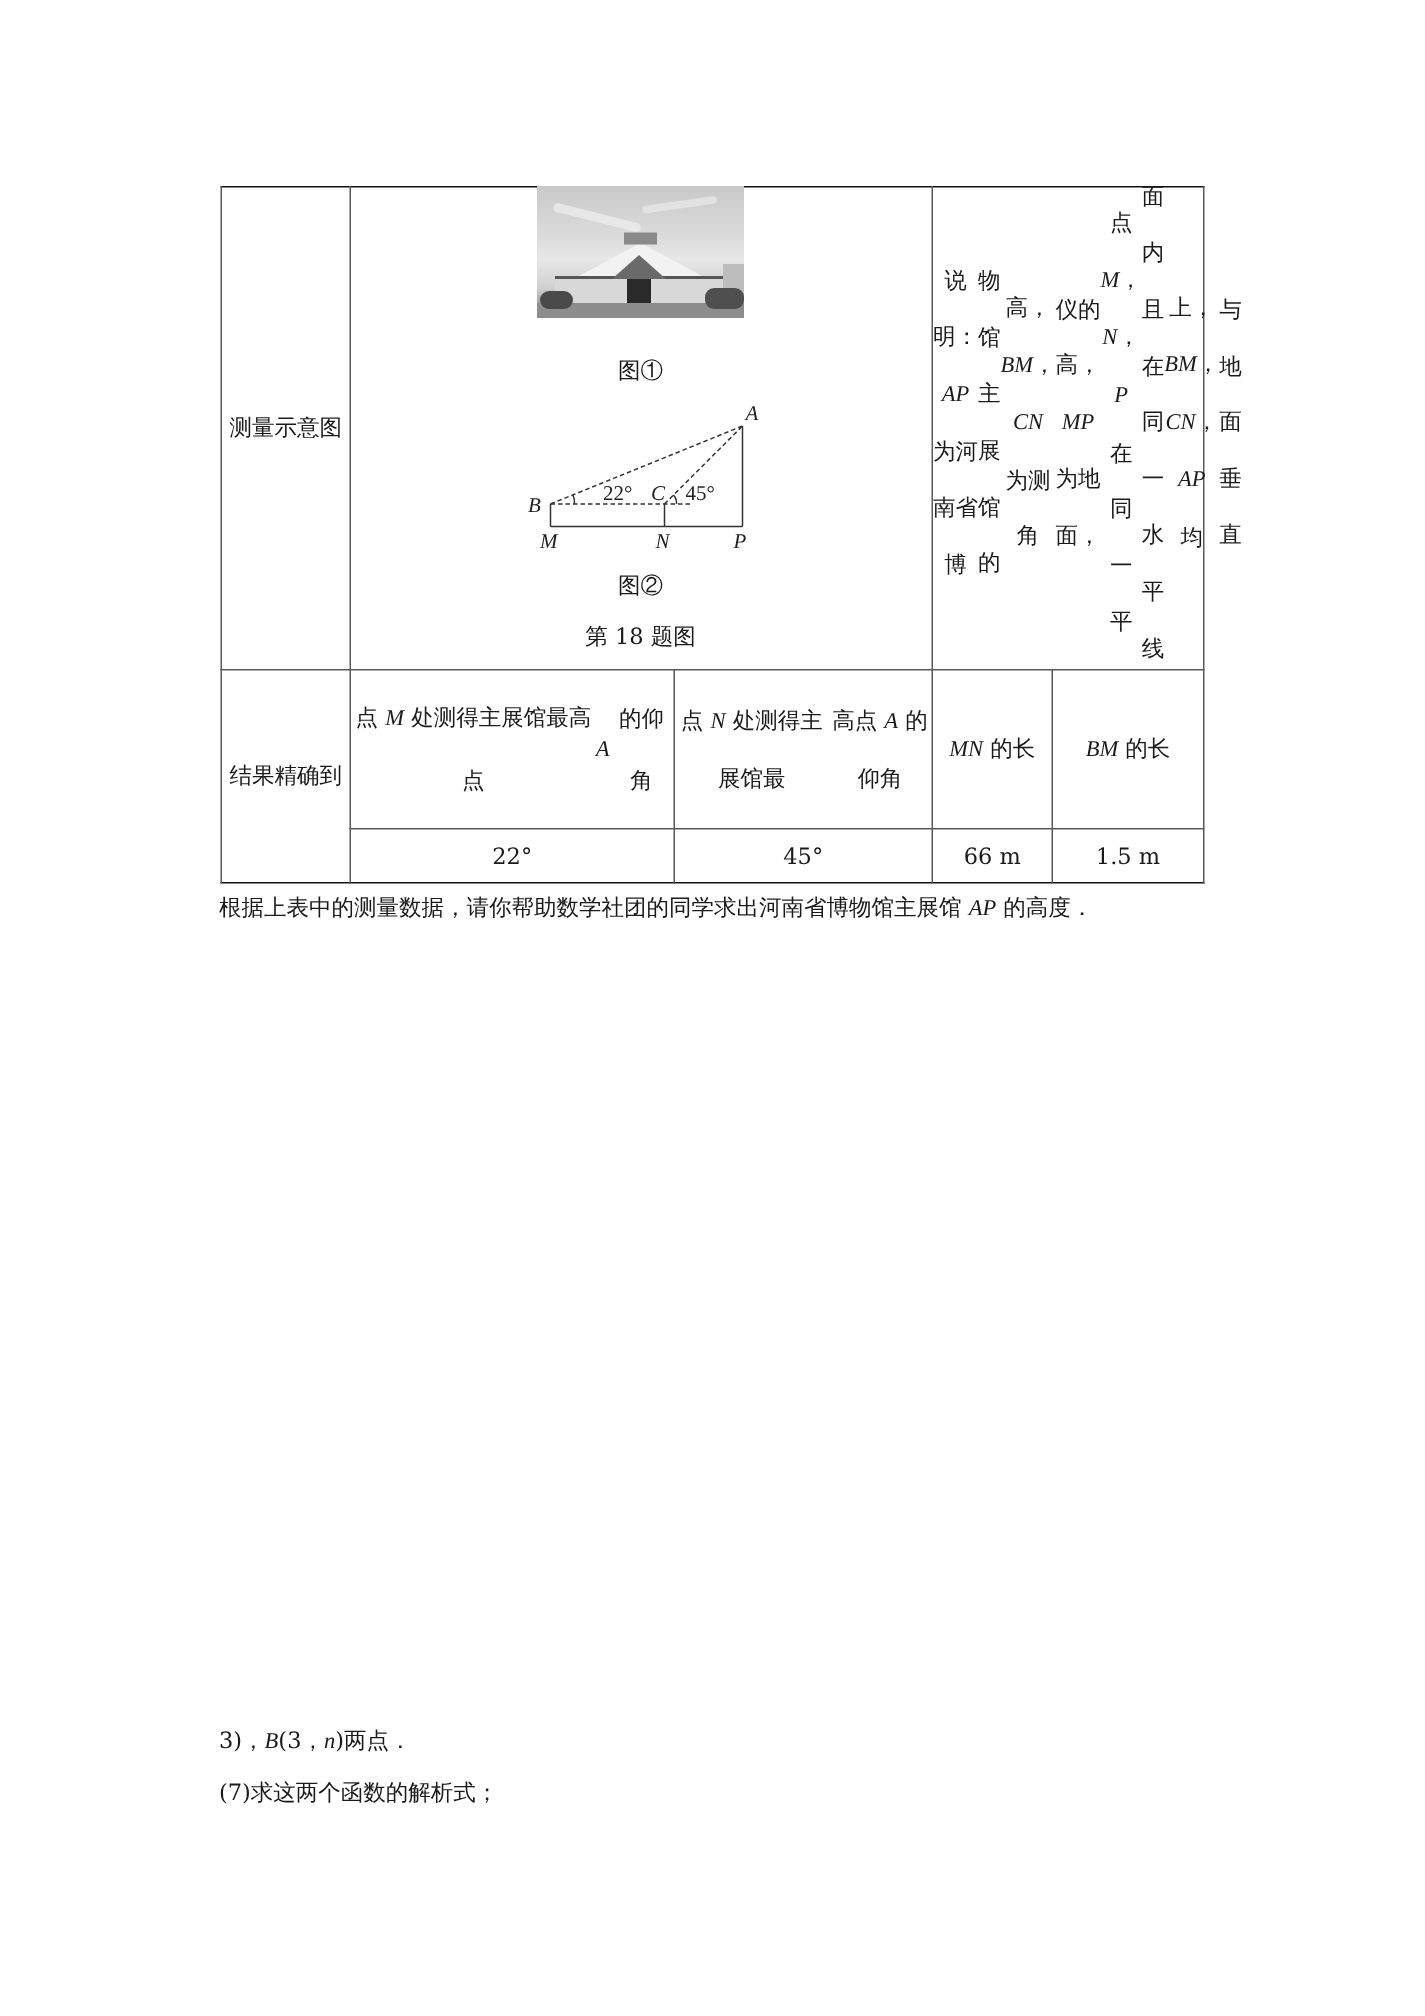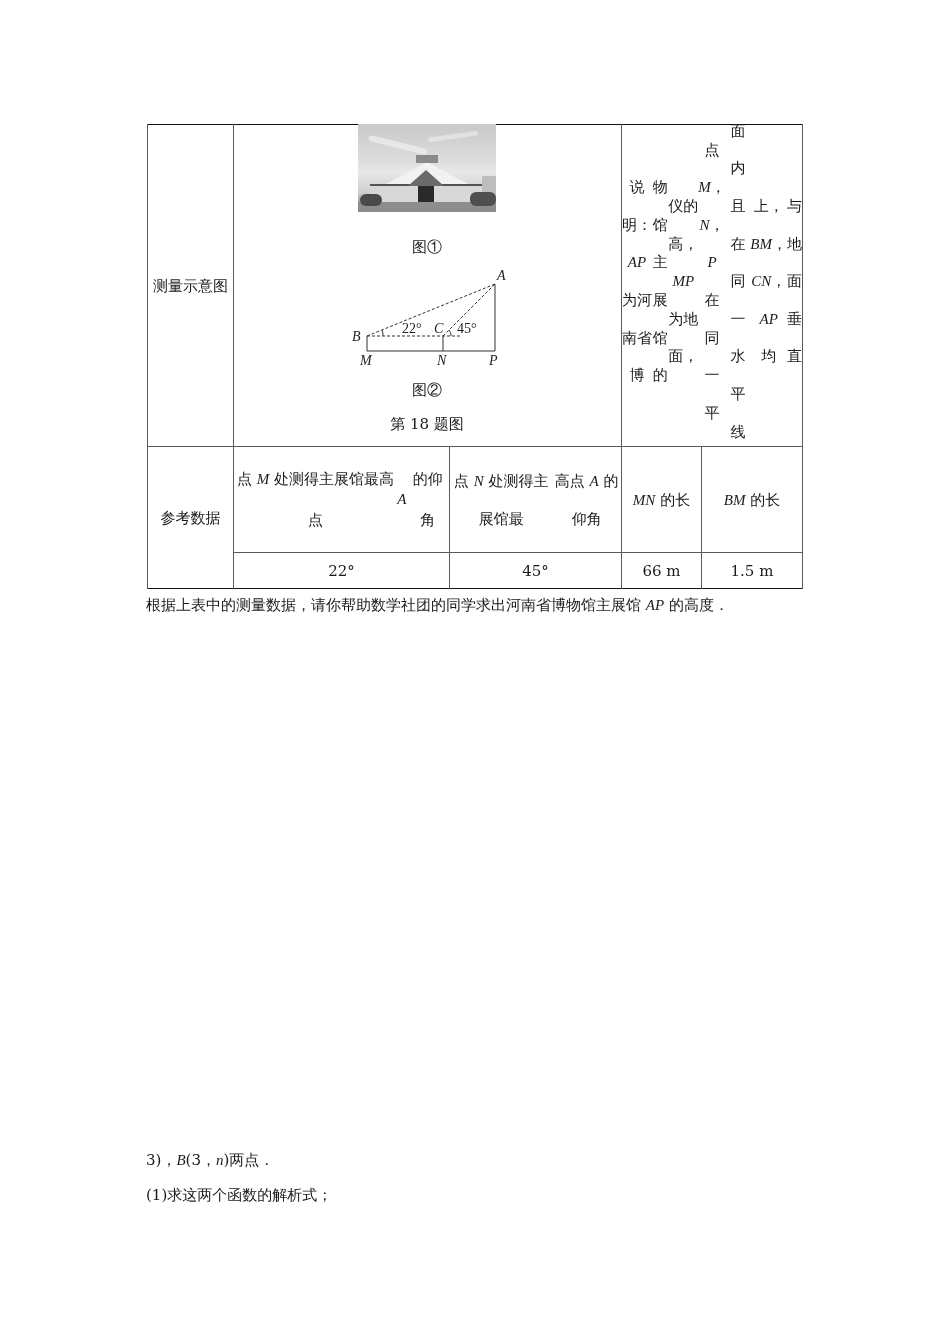--- a/index.html
+++ b/index.html
@@ -76,28 +76,29 @@
     <div class="line v" style="left:554px;top:322px;height:143px;"></div>
 
     <div class="cell label-cell" style="left:1px;top:1px;width:85px;height:321px;">
       <span>测量示意</span>
       <span>图</span>
     </div>
 
     <div class="cell desc-cell" style="left:475px;top:8px;width:180px;height:300px;justify-content:flex-start;">
       <span>说明：<i class="m">AP</i> 为河南省博</span>
       <span>物馆主展馆的</span>
+      <span>高，<i class="m">BM</i>，<i class="m">CN</i> 为测角</span>
       <span>仪的高，<i class="m">MP</i> 为地面，</span>
       <span>点 <i class="m">M</i>，<i class="m">N</i>，<i class="m">P</i> 在同一平</span>
       <span>面内且在同一水平线</span>
       <span>上，<i class="m">BM</i>，<i class="m">CN</i>，<i class="m">AP</i> 均</span>
       <span>与地面垂直</span>
     </div>
 
-    <div class="cell label-cell" style="left:1px;top:323px;width:85px;height:141px;">参考数据</div>
+    <div class="cell label-cell" style="left:1px;top:323px;width:85px;height:141px;">结果精确到</div>
 
     <div class="cell" style="left:87px;top:323px;width:215px;height:105px;line-height:41px;">
       <span>点 <i class="m">M</i> 处测得主展馆最高点</span>
       <span><i class="m">A</i></span>
       <span>的仰角</span>
     </div>
     <div class="cell" style="left:303px;top:323px;width:171px;height:105px;">
       <span>点 <i class="m">N</i> 处测得主展馆最</span>
       <span>高点 <i class="m">A</i> 的仰角</span>
     </div>
@@ -155,15 +156,15 @@
       <text x="117" y="71">45°</text>
     </g>
   </svg>
 
   <div class="caption" style="left:395px;top:381px;width:64px;">图②</div>
   <div class="caption" style="left:375px;top:415px;width:104px;">第 18 题图</div>
 
   <div class="para" style="left:146px;top:596px;">根据上表中的测量数据，请你帮助数学社团的同学求出河南省博物馆主展馆 <i class="m">AP</i> 的高度．</div>
 
   <div class="para" style="left:146px;top:1151px;">3)，<i class="m">B</i>(3，<i class="m">n</i>)两点．</div>
-  <div class="para" style="left:146px;top:1186px;">(1)求这两个函数的解析式；</div>
+  <div class="para" style="left:146px;top:1186px;">(7)求这两个函数的解析式；</div>
 
 </div>
 
 </body></html>

